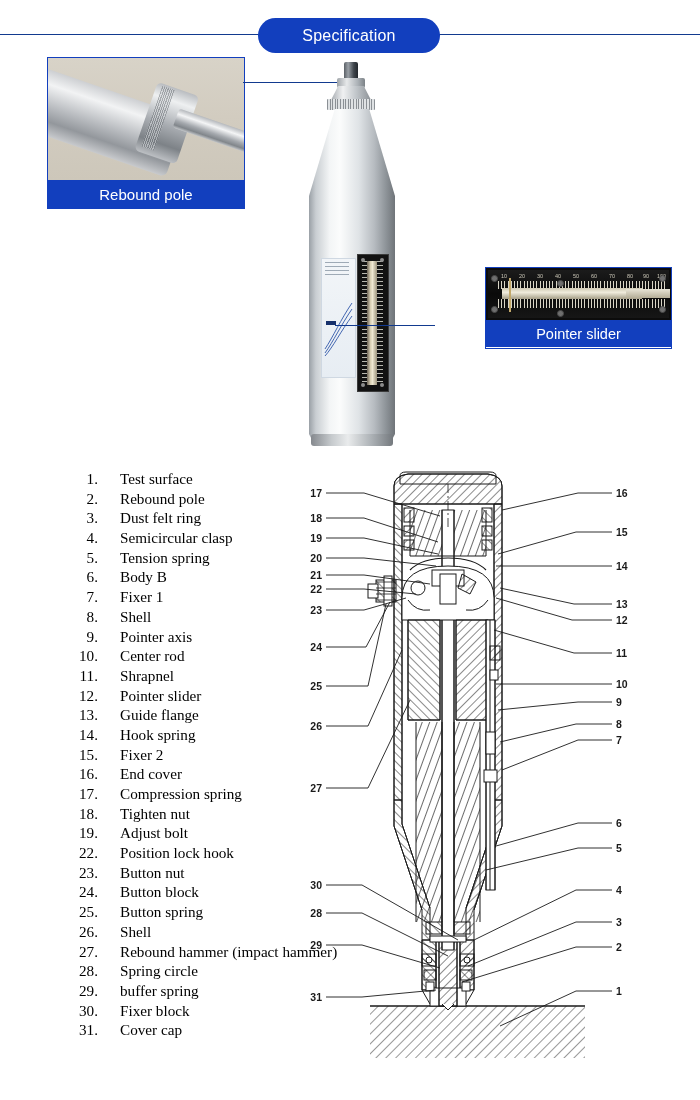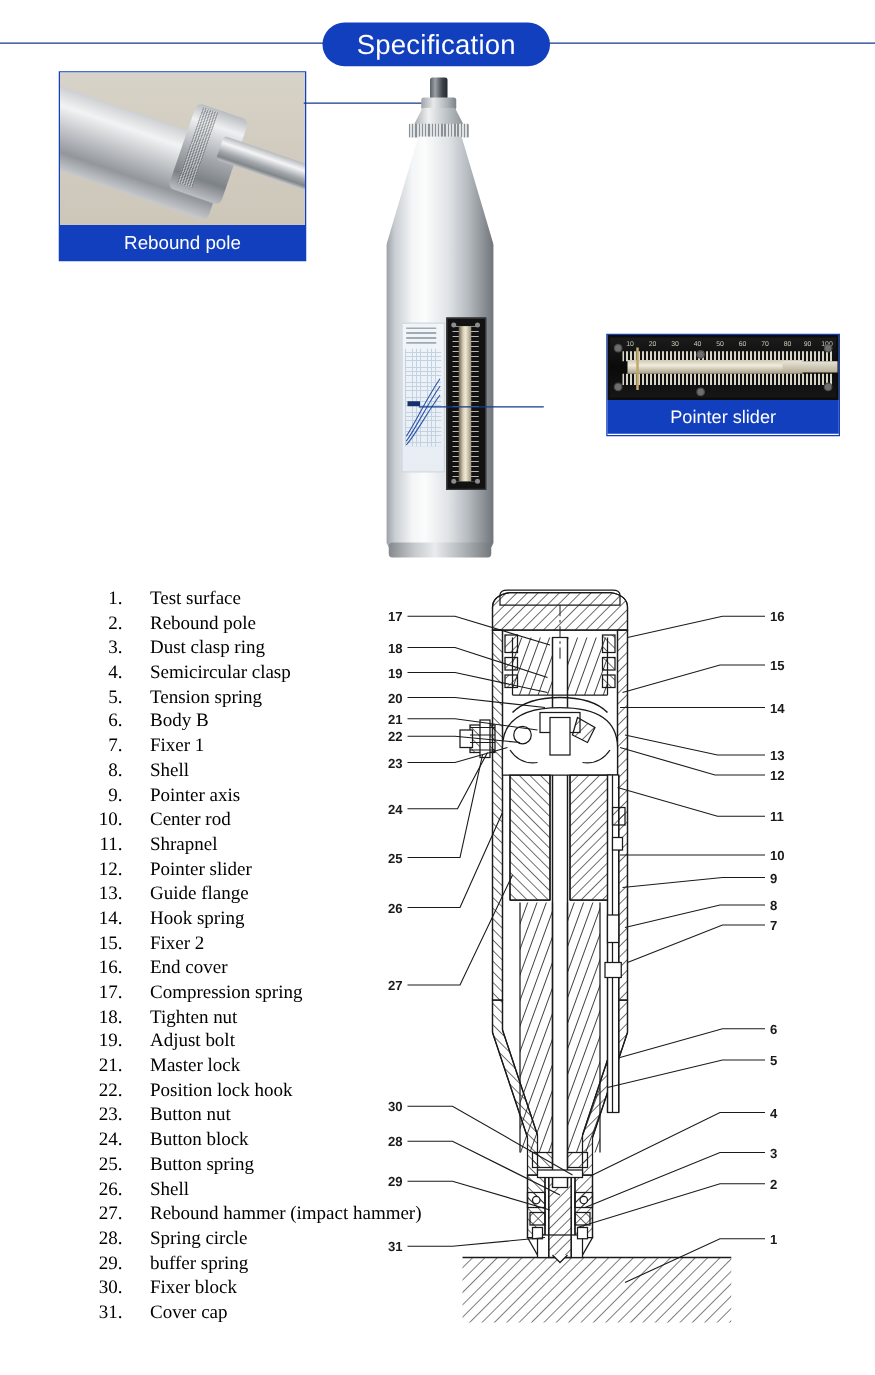--- a/index.html
+++ b/index.html
@@ -12,21 +12,21 @@
   
   #header-rule{
     left:0;top:34px;width:700px;height:1px;background:#123a8f;
   }
   #spec-pill{
     left:258px;top:18px;width:182px;height:35px;
     background:#123fbe;border-radius:18px;
     display:flex;align-items:center;justify-content:center;
   }
   #spec-pill-label{
-    color:#ffffff;font-size:22px;letter-spacing:.2px;
+    color:#ffffff;font-size:16px;letter-spacing:.2px;
   }
 
   
   #pole-card{left:47px;top:57px;width:196px;height:150px;border:1px solid #123fbe;}
   #pole-photo{
     left:0;top:0;width:196px;height:122px;overflow:hidden;
     background:
       linear-gradient(180deg,#d8d3c8 0%,#d2ccc0 48%,#cdc7ba 100%);
   }
   
@@ -259,21 +259,21 @@
     <div class="part-row">
       <span class="part-num">1.</span>
       <span class="part-label">Test surface</span>
     </div>
     <div class="part-row">
       <span class="part-num">2.</span>
       <span class="part-label">Rebound pole</span>
     </div>
     <div class="part-row">
       <span class="part-num">3.</span>
-      <span class="part-label">Dust clasp ring</span>
+      <span class="part-label">Dust felt ring</span>
     </div>
     <div class="part-row">
       <span class="part-num">4.</span>
       <span class="part-label">Semicircular clasp</span>
     </div>
     <div class="part-row">
       <span class="part-num">5.</span>
       <span class="part-label">Tension spring</span>
     </div>
     <div class="part-row">
@@ -324,24 +324,20 @@
       <span class="part-num">17.</span>
       <span class="part-label">Compression spring</span>
     </div>
     <div class="part-row">
       <span class="part-num">18.</span>
       <span class="part-label">Tighten nut</span>
     </div>
     <div class="part-row">
       <span class="part-num">19.</span>
       <span class="part-label">Adjust bolt</span>
-    </div>
-    <div class="part-row">
-      <span class="part-num">21.</span>
-      <span class="part-label">Master lock</span>
     </div>
     <div class="part-row">
       <span class="part-num">22.</span>
       <span class="part-label">Position lock hook</span>
     </div>
     <div class="part-row">
       <span class="part-num">23.</span>
       <span class="part-label">Button nut</span>
     </div>
     <div class="part-row">

